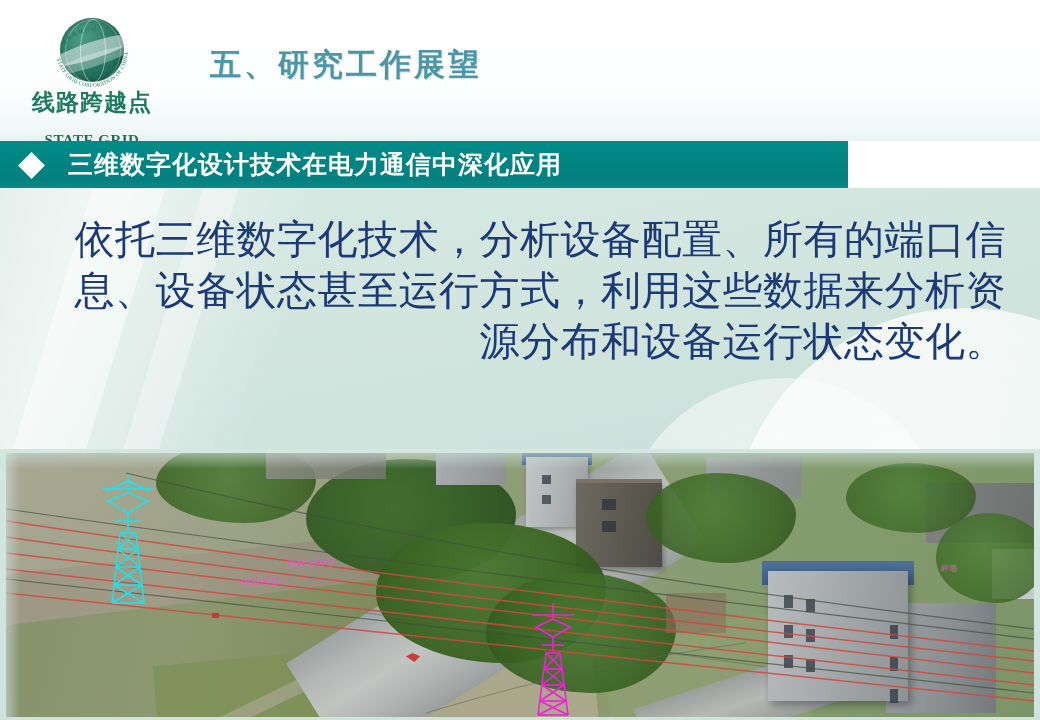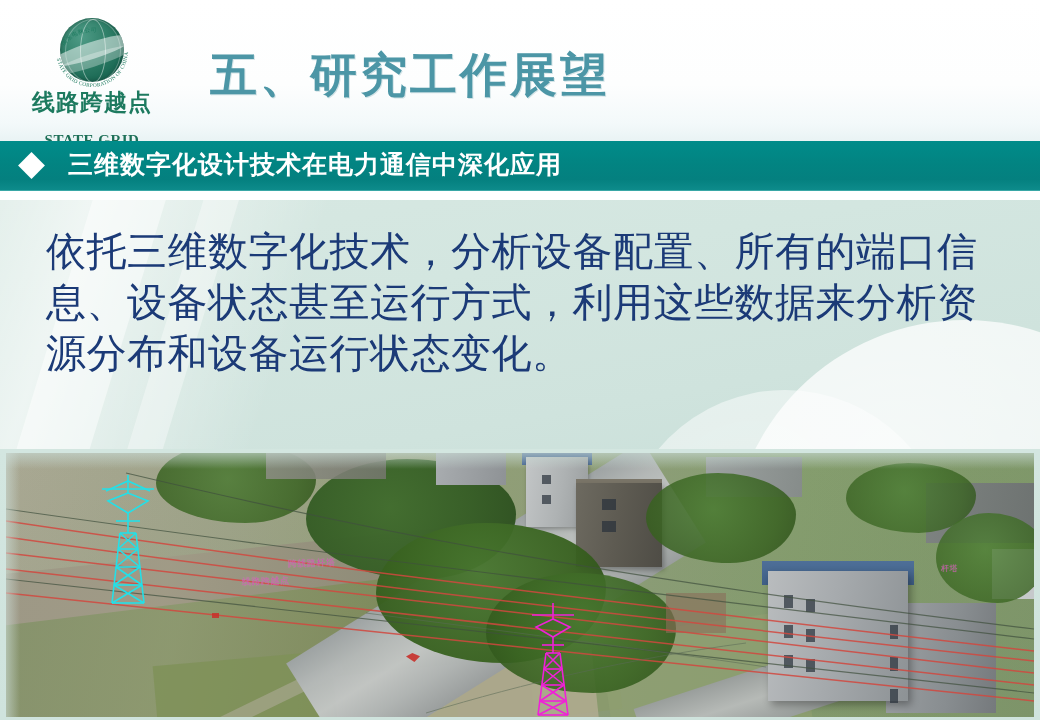--- a/index.html
+++ b/index.html
@@ -109,33 +109,33 @@
     font-size: 15px;
     font-weight: bold;
     color: #1d6f57;
     letter-spacing: 0.5px;
   }
 
   .slide-title {
     position: absolute;
     left: 210px; top: 44px;
     font-family: "DejaVu Sans", sans-serif;
-    font-size: 47px;
+    font-size: 31px;
     font-weight: bold;
     color: #4c96a6;
     letter-spacing: 3px;
     white-space: nowrap;
     text-shadow: 1px 1px 0 rgba(120,170,180,0.30);
   }
 
   
   .banner {
     position: absolute;
     left: 0; top: 141px;
-    width: 1040px;
+    width: 848px;
     height: 49px;
     background: linear-gradient(180deg,#008c8a 0%,#028482 45%,#04807f 78%,#0d8b8b 100%);
     box-shadow: 0 1px 0 #39a7a6;
   }
   .banner-diamond {
     position: absolute;
     left: 22px; top: 15px;
     width: 19px; height: 19px;
     background: #ffffff;
     transform: rotate(45deg);
@@ -148,25 +148,26 @@
     font-weight: bold;
     color: #ffffff;
     letter-spacing: 1px;
     white-space: nowrap;
     line-height: 34px;
   }
 
   
   .content {
     position: absolute;
-    left: 0; top: 200px;
+    left: 0; top: 188px;
     width: 1040px;
     height: 262px;
     background: linear-gradient(170deg,#d7e8e2 0%,#d3e6e0 35%,#cfe3dd 70%,#c9dfd9 100%);
     overflow: hidden;
+    text-align: right;
   }
   .swoosh {
     position: absolute;
     background: rgba(255,255,255,0.55);
     border-radius: 50%;
   }
   .sw1 {
     left: -170px; top: -230px;
     width: 420px; height: 900px;
     transform: rotate(18deg);

